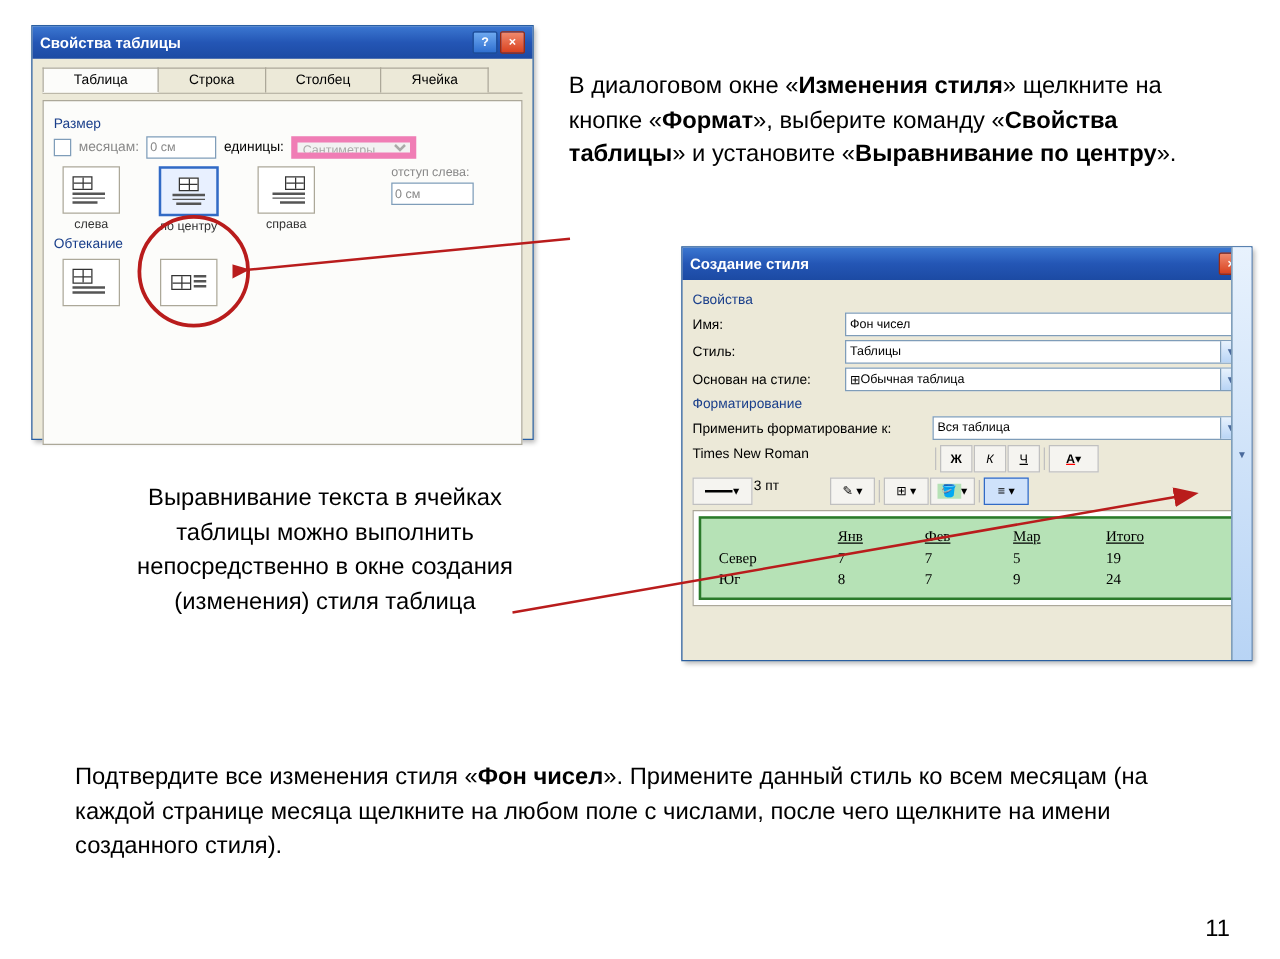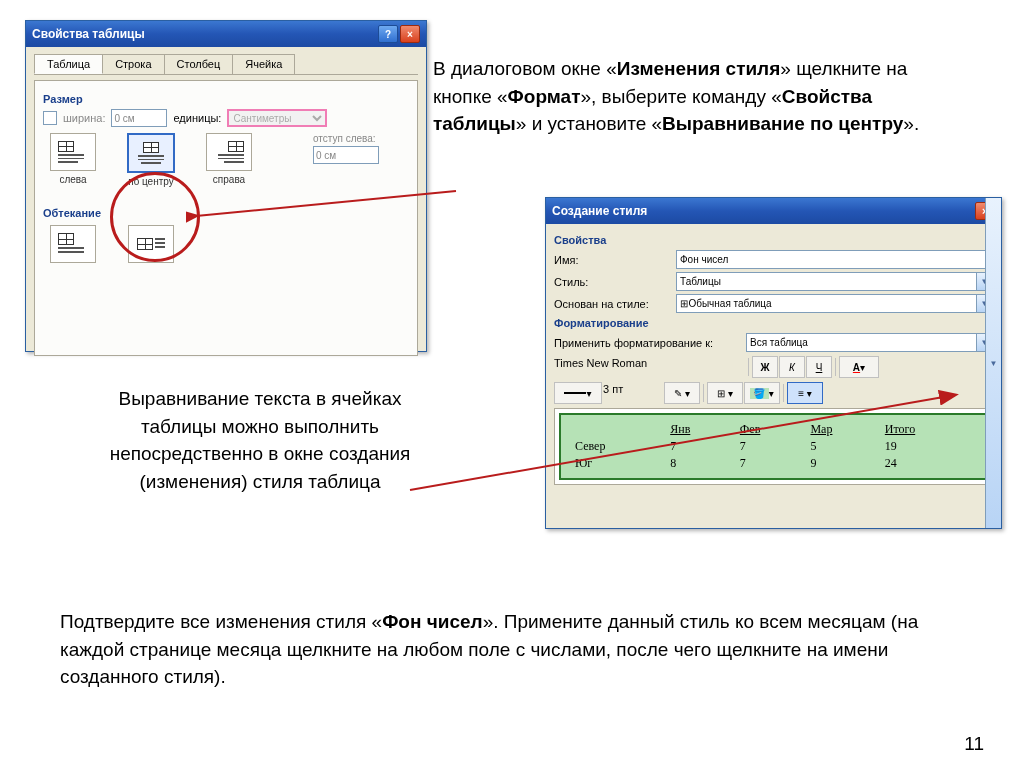--- a/index.html
+++ b/index.html
@@ -41,27 +41,27 @@
   }
   .help-btn {
     width:18px;height:16px;
     background:linear-gradient(to bottom,#6ea9f0,#2f6fd0);
     border:1px solid #1d4c96;border-radius:2px;
     color:#fff;font-size:10px;font-weight:bold;
     display:flex;align-items:center;justify-content:center;
   }
   .body-pane{padding:6px 8px 10px 8px;font-size:11px;color:#000;}
   .tabs{display:flex;border-bottom:1px solid #aca899;margin-bottom:6px;position:relative;top:1px;}
-  .tab{padding:3px 12px;border:1px solid #aca899;background:#ece9d8;border-bottom:none;margin-right:-1px;font-size:11px;}
+  .tab{padding:3px 24px;border:1px solid #aca899;background:#ece9d8;border-bottom:none;margin-right:-1px;font-size:11px;}
   .tab.active{background:#fcfcfa;position:relative;z-index:1;border-bottom:1px solid #fcfcfa;}
   .panel{background:#fcfcfa;border:1px solid #aca899;padding:8px;}
-  .group-label{color:#1a3f8b;font-size:11px;margin:4px 0;font-weight:bold;}
+  .group-label{color:#1a3f8b;font-size:11px;margin:4px 0;}
   .row{display:flex;align-items:center;gap:6px;margin:4px 0;}
   input.small{width:50px;height:16px;border:1px solid #7f9db9;background:#fff;font-size:10px;padding:0 2px;}
-  select.small{height:18px;border:2px solid #ec4899;font-size:10px;color:#888;}
+  select.small{height:18px;border:5px solid #ec4899;font-size:10px;color:#888;}
   .align-row{display:flex;gap:18px;margin:6px 0 2px 0;align-items:flex-start;}
   .align-opt{display:flex;flex-direction:column;align-items:center;gap:3px;width:60px;}
   .opt-box{width:44px;height:36px;border:1px solid #aca899;background:#fff;display:flex;align-items:center;justify-content:center;position:relative;}
   .opt-box.selected{border:2px solid #316ac5;background:#e8f0ff;}
   .icon-rows{width:30px;height:22px;display:flex;flex-direction:column;gap:2px;align-items:center;}
   .tline{height:2px;background:#555;}
   .tbl-mini{width:14px;height:10px;border:1px solid #333;background:#fff;position:relative;}
   .tbl-mini::before,.tbl-mini::after{content:"";position:absolute;background:#333;}
   .tbl-mini::before{left:50%;top:0;width:1px;height:100%;}
   .tbl-mini::after{top:50%;left:0;height:1px;width:100%;}
@@ -102,21 +102,21 @@
     <div class="tabs">
       <div class="tab active">Таблица</div>
       <div class="tab">Строка</div>
       <div class="tab">Столбец</div>
       <div class="tab">Ячейка</div>
     </div>
     <div class="panel" style="height:258px;">
       <div class="group-label">Размер</div>
       <div class="row">
         <div class="checkbox-box"></div>
-        <span class="gray-text">ширина:</span>
+        <span class="gray-text">месяцам:</span>
         <input class="small gray-text" disabled="" value="0 см" style="">
         <span>единицы:</span>
         <select class="small" style="width:100px;" disabled=""><option>Сантиметры</option></select>
       </div>
       <div class="align-row">
         <div class="align-opt">
           <div class="opt-box">
             <div class="icon-rows" style="align-items:flex-start">
               <div class="tbl-mini"></div>
               <div class="tline" style="width:26px"></div>
@@ -146,21 +146,21 @@
                 <div class="tline" style="width:20px"></div>
             </div>
           </div>
           <span class="opt-label">справа</span>
         </div>
         <div style="margin-left:36px;">
           <div style="font-size:10px;color:#888;margin-bottom:2px;">отступ слева:</div>
           <input class="small gray-text" style="width: 60px;" disabled="" value="0 см">
         </div>
       </div>
-      <div class="group-label" style="margin-top:20px">Обтекание</div>
+      <div class="group-label" style="margin-top:2px">Обтекание</div>
       <div class="align-row">
         <div class="align-opt">
           <div class="opt-box">
             <div class="icon-rows" style="align-items:flex-start">
               <div class="tbl-mini"></div>
               <div class="tline" style="width:26px"></div>
                 <div class="tline" style="width:26px"></div>
             </div>
           </div>
         </div>
@@ -185,21 +185,21 @@
 
 <svg class="arrow" style="left:186px;top:186px;width:280px;height:50px;">
   <defs>
       <marker id="ah1" markerWidth="10" markerHeight="8" refX="2" refY="4" orient="auto">
         <polygon points="10,0 0,4 10,8" fill="#b91c1c"></polygon>
       </marker>
     </defs>
   <line x1="270" y1="5" x2="10" y2="30" stroke="#b91c1c" stroke-width="2" marker-end="url(#ah1)"></line>
 </svg>
 
-<div class="instr" style="left:433px;top:55px;width:530px;">
+<div class="instr" style="left:455px;top:55px;width:530px;">
   <span> В диалоговом окне «</span><b>Изменения стиля</b><span>» щелкните на кнопке «</span><b>Формат</b><span>», выберите команду  «</span><b>Свойства таблицы</b><span>» и установите «</span><b>Выравнивание по центру</b><span>».</span>
 </div>
 
 <div class="dialog" style="left:545px;top:197px;width:455px;height:330px;">
   <div class="titlebar">
     <span>Создание стиля</span>
     <div class="titlebar-btns">
         <div class="win-btn">×</div>
       </div>
   </div>

